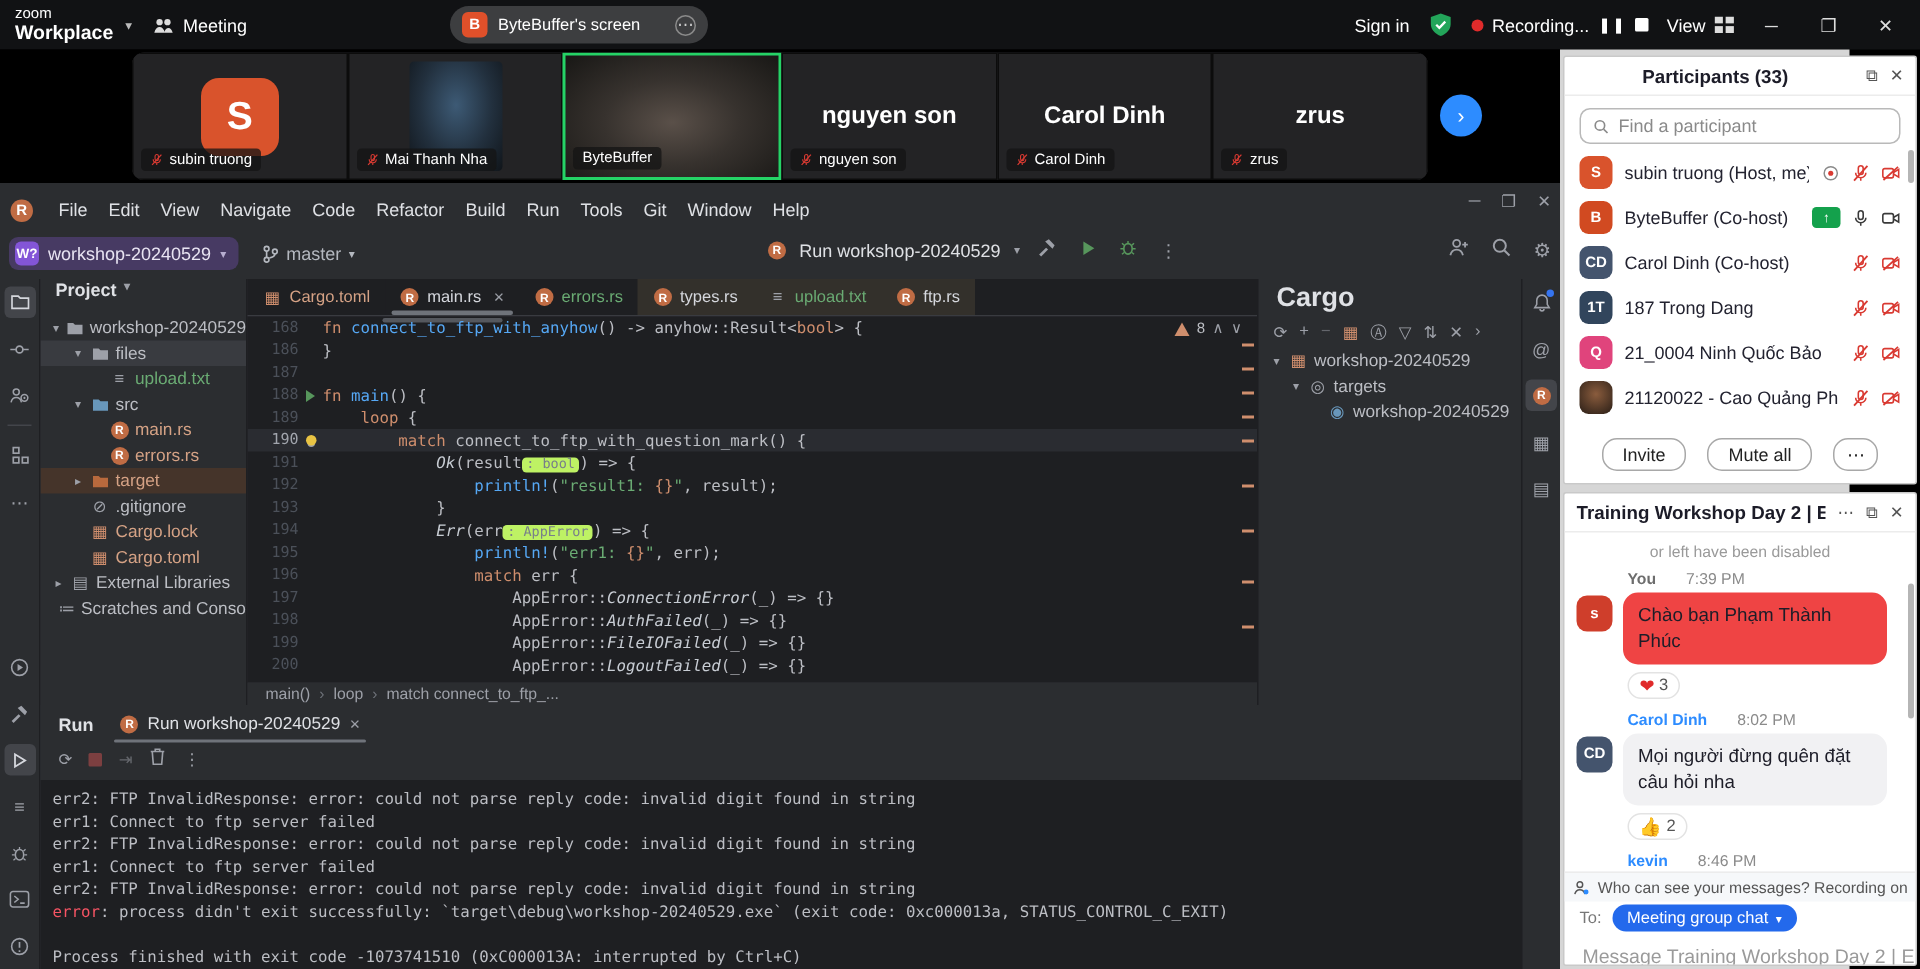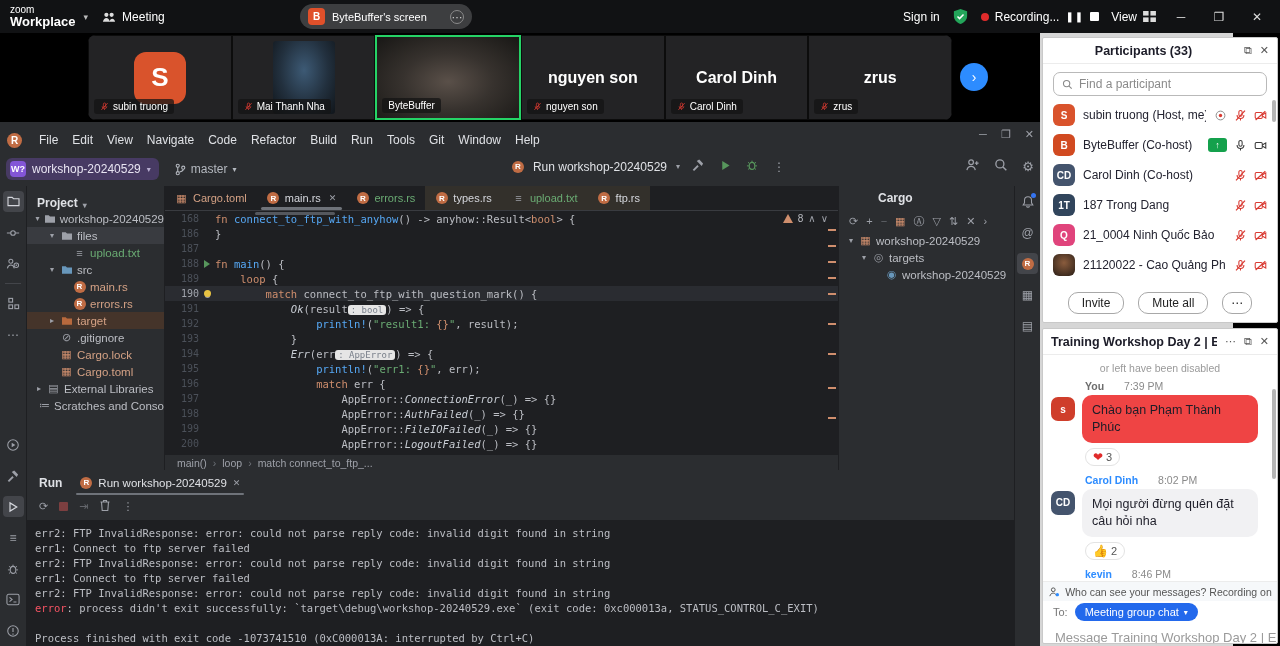--- a/index.html
+++ b/index.html
@@ -56,21 +56,21 @@
 
   
   #stripe-l { position:absolute; left:0; top:64px; width:27px; height:460px; background:#2b2d30; border-right:1px solid #1e1f22; display:flex; flex-direction:column; align-items:center; }
   .st-ic { width:21px; height:21px; margin:5px 0; border-radius:4px; display:flex; align-items:center; justify-content:center; color:#9da0a8; font-size:12px; }
   .st-ic.sel { background:#43454a; color:#fff; }
   .st-sep { width:16px; border-top:1px solid #43454a; margin:4px 0; }
   .st-spacer { flex:1; }
 
   
   #proj-panel { position:absolute; left:27px; top:64px; width:138px; height:406px; background:#2b2d30; border-right:1px solid #1e1f22; overflow:hidden; }
-  #proj-header { height:24px; display:flex; align-items:flex-end; gap:5px; padding-left:10px; font-size:12px; font-weight:bold; color:#dfe1e5; }
+  #proj-header { height:24px; display:flex; align-items:flex-start; gap:5px; padding-left:10px; font-size:12px; font-weight:bold; color:#dfe1e5; }
   .tree-row { height:17px; display:flex; align-items:center; gap:4px; font-size:11.5px; color:#bcbec4; white-space:nowrap; }
   .tree-row.sel { background:#393b40; }
   .tree-row.warm { background:#45342a; }
   .tw { color:#9da0a8; font-size:8px; width:8px; display:inline-block; text-align:center; }
   .tree-ic { display:inline-flex; width:13px; justify-content:center; }
   .ric { width:12px; height:12px; border-radius:50%; background:#c06c44; color:#fff; font-size:8px; font-weight:bold; display:inline-flex; align-items:center; justify-content:center; }
   .cic { color:#cf8e6d; font-size:11px; }
   .gic { color:#9da0a8; font-size:11px; }
   .grn { color:#6aab73 !important; }
   .slm { color:#d5a285; }
@@ -86,34 +86,34 @@
   
   #editor { position:absolute; left:165px; top:89px; width:673px; height:244px; background:#1e1f22; overflow:hidden; }
   .eline { position:relative; height:15px; display:flex; align-items:center; }
   .eline.hl { background:#2a2c31; }
   .gut { width:34px; text-align:right; font-family:"DejaVu Sans Mono", monospace; font-size:10px; color:#4b5059; flex:none; }
   .eline.hl .gut { color:#a1a5ad; }
   .gmark { width:16px; flex:none; display:flex; justify-content:center; align-items:center; }
   .code { font-family:"DejaVu Sans Mono", monospace; font-size:10.5px; white-space:pre; color:#bcbec4; }
   .kw { color:#cf8e6d; } .fn { color:#56a8f5; } .str { color:#6aab73; } .mac { color:#56a8f5; }
   .en { color:#c8cdd4; font-style:italic; } .pl { color:#bcbec4; } .fmt { color:#cf8e6d; } .err { color:#f75464; }
-  .hint { background:#e5e5e5; color:#787f8a; border-radius:3px; padding:0 3px; font-size:9px; font-style:normal;text-align:center; }
+  .hint { background:#bef264; color:#787f8a; border-radius:3px; padding:0 3px; font-size:9px; font-style:normal;text-align:center; }
   .runarrow { width:0; height:0; border-left:6px solid #57965c; border-top:4px solid transparent; border-bottom:4px solid transparent; }
   .bulb { width:7px; height:7px; border-radius:50%; background:#e8c343; box-shadow:0 2px 0 -1px #9da0a8; }
   #insp { position:absolute; right:10px; top:2px; display:flex; align-items:center; gap:5px; font-size:10px; color:#bcbec4; }
   .warn-tri { width:0; height:0; border-left:5px solid transparent; border-right:5px solid transparent; border-bottom:9px solid #cf8e6d; }
   #hthumb { position:absolute; left:90px; top:1px; width:80px; height:3px; border-radius:2px; background:#55585e; }
   .stripe-mark { position:absolute; right:2px; width:8px; height:2px; background:#cf8e6d; }
 
   
   #crumbs { position:absolute; left:165px; top:333px; width:673px; height:15px; background:#2b2d30; display:flex; align-items:center; gap:6px; font-size:10.5px; color:#9da0a8; padding-left:12px; }
 
   
   #cargo-panel { position:absolute; left:838px; top:64px; width:176px; height:406px; background:#2b2d30; border-left:1px solid #1e1f22; }
-  #cargo-header { height:24px; display:flex; align-items:center; padding-left:12px; font-size:12px; font-weight:bold;margin-left:27px; }
+  #cargo-header { height:24px; display:flex; align-items:center; padding-left:12px; font-size:18px; font-weight:bold; }
   #cargo-tools { height:22px; display:flex; align-items:center; gap:8px; padding-left:10px; color:#9da0a8; font-size:11px; }
   #cargo-tree .tree-row { height:17px; }
 
   
   #stripe-r { position:absolute; left:1014px; top:64px; width:26px; height:460px; background:#2b2d30; border-left:1px solid #1e1f22; display:flex; flex-direction:column; align-items:center; }
   .bell-dot { position:absolute; right:-1px; top:-2px; width:5px; height:5px; border-radius:50%; background:#3574f0; }
 
   
   #run-panel { position:absolute; left:27px; top:348px; width:987px; height:176px; background:#2b2d30; }
   #run-head { height:25px; display:flex; align-items:center; gap:14px; padding-left:12px; }

